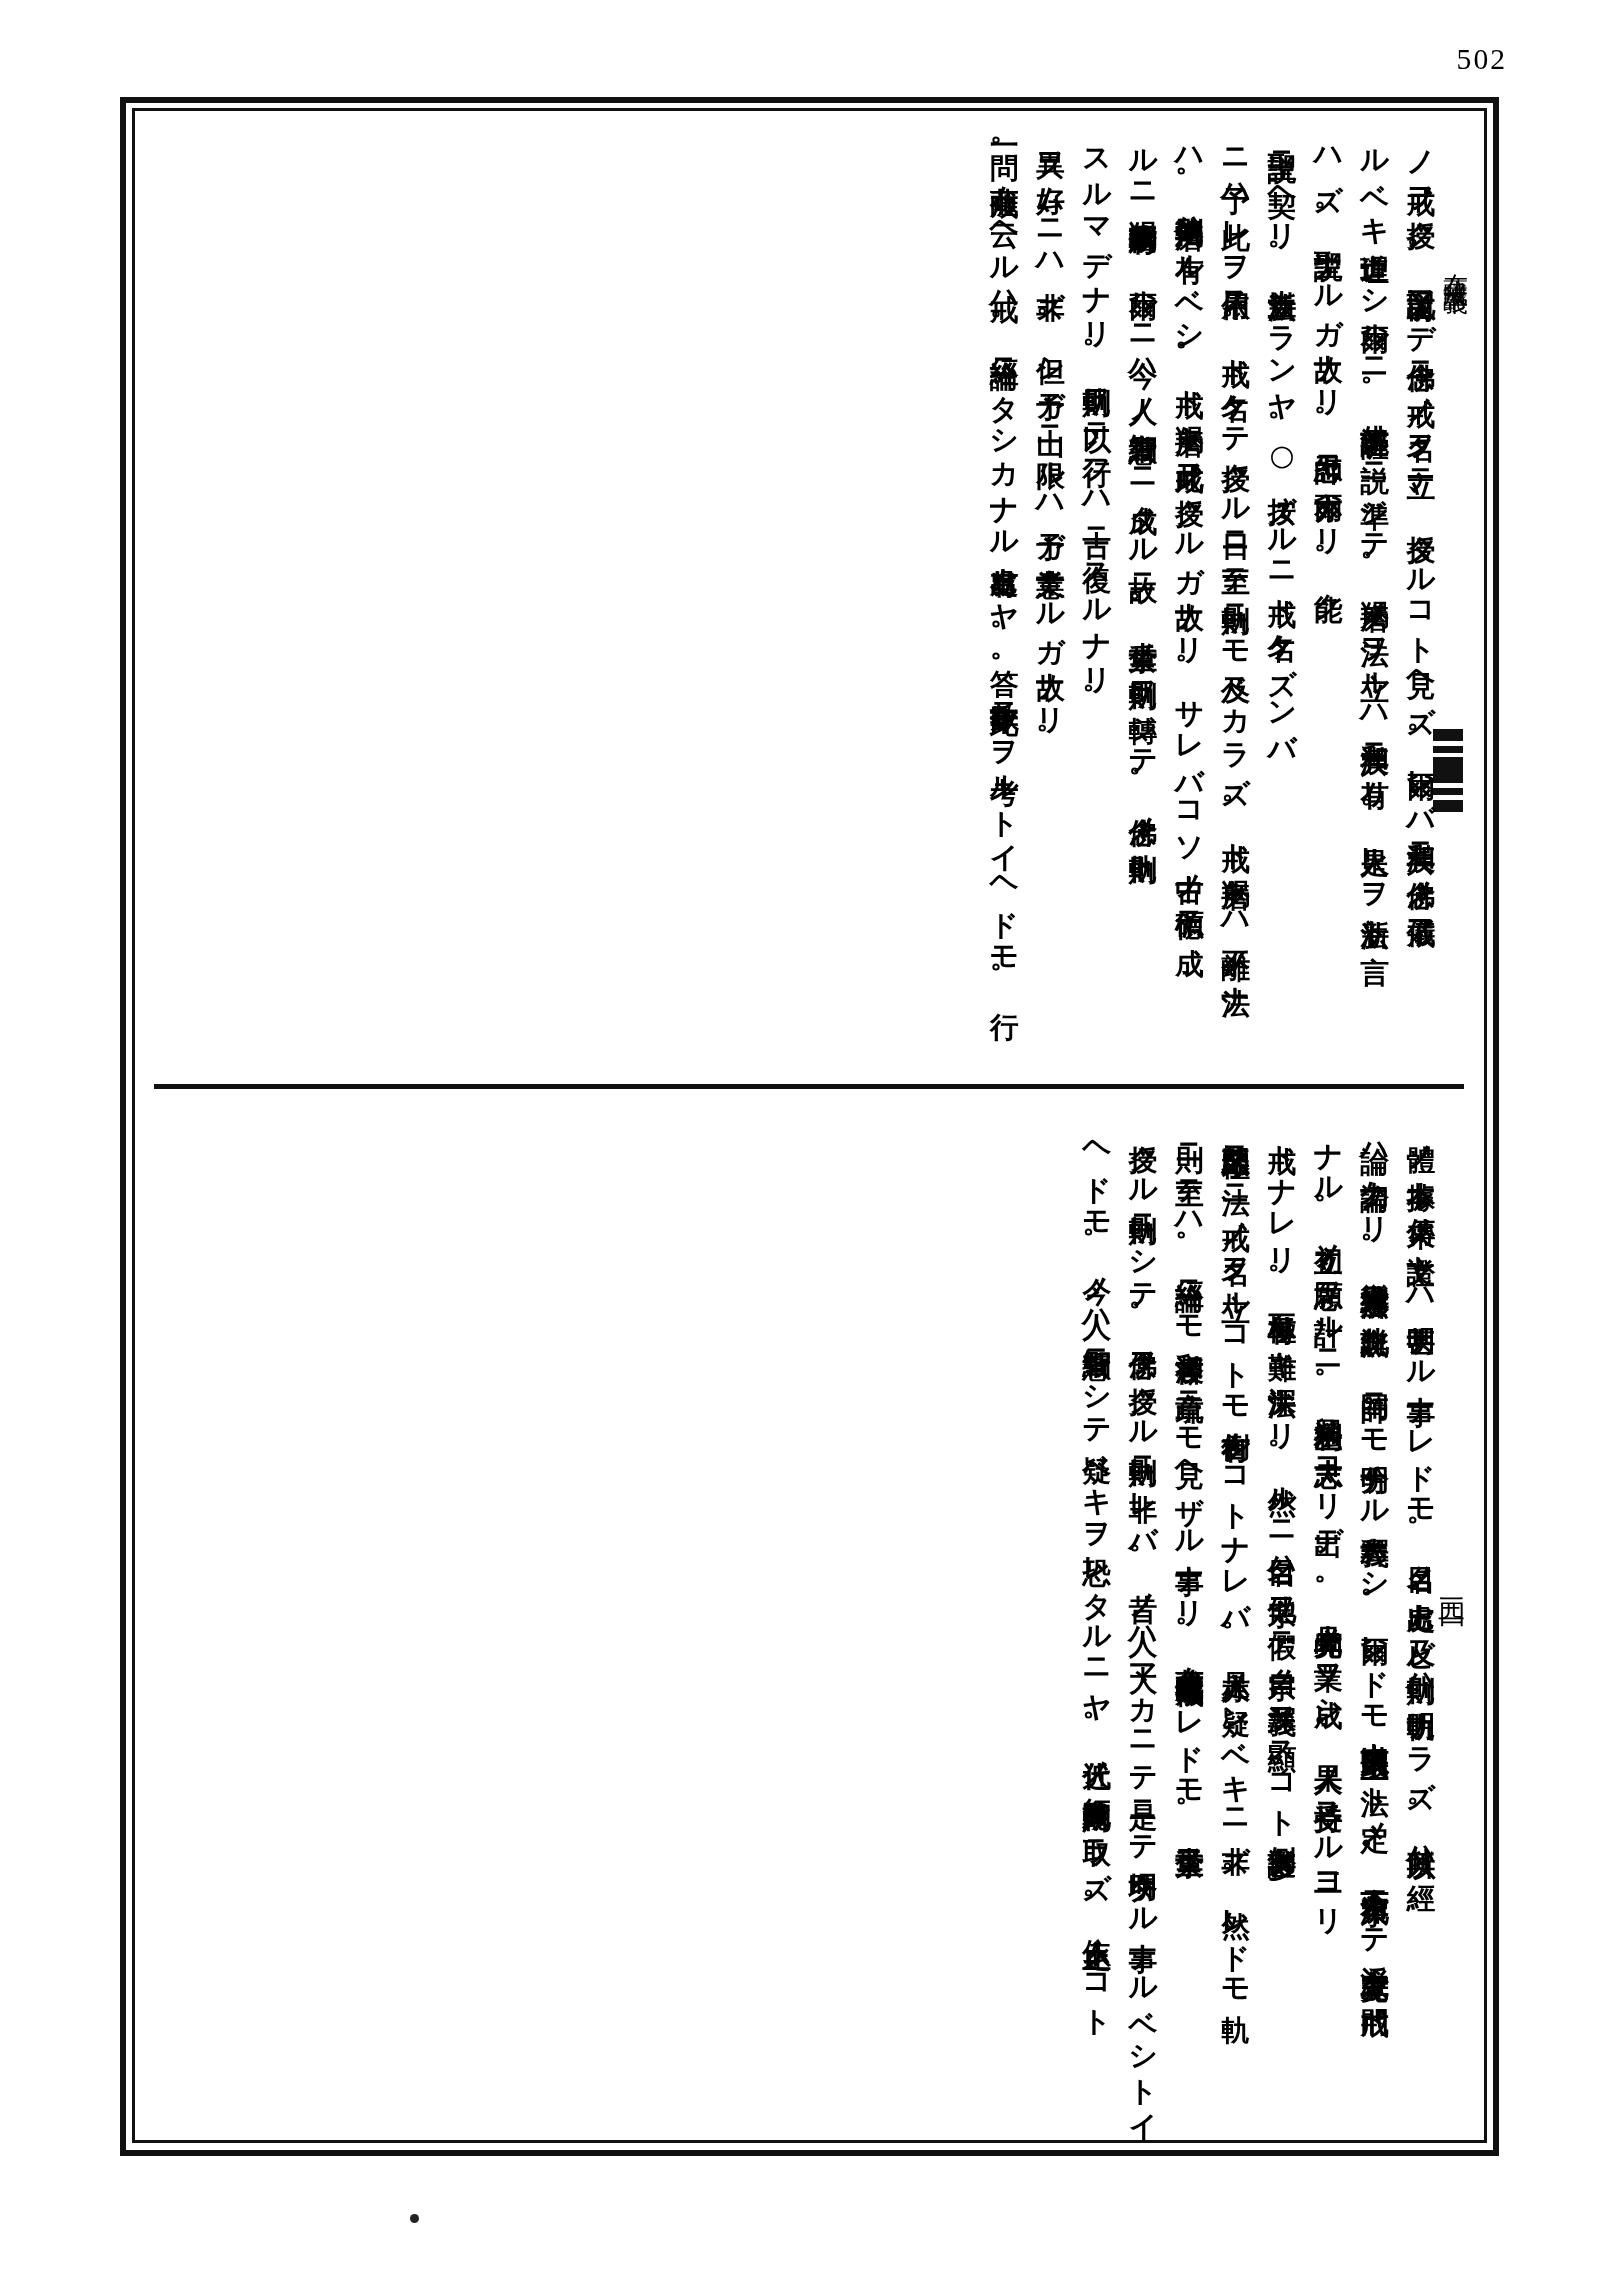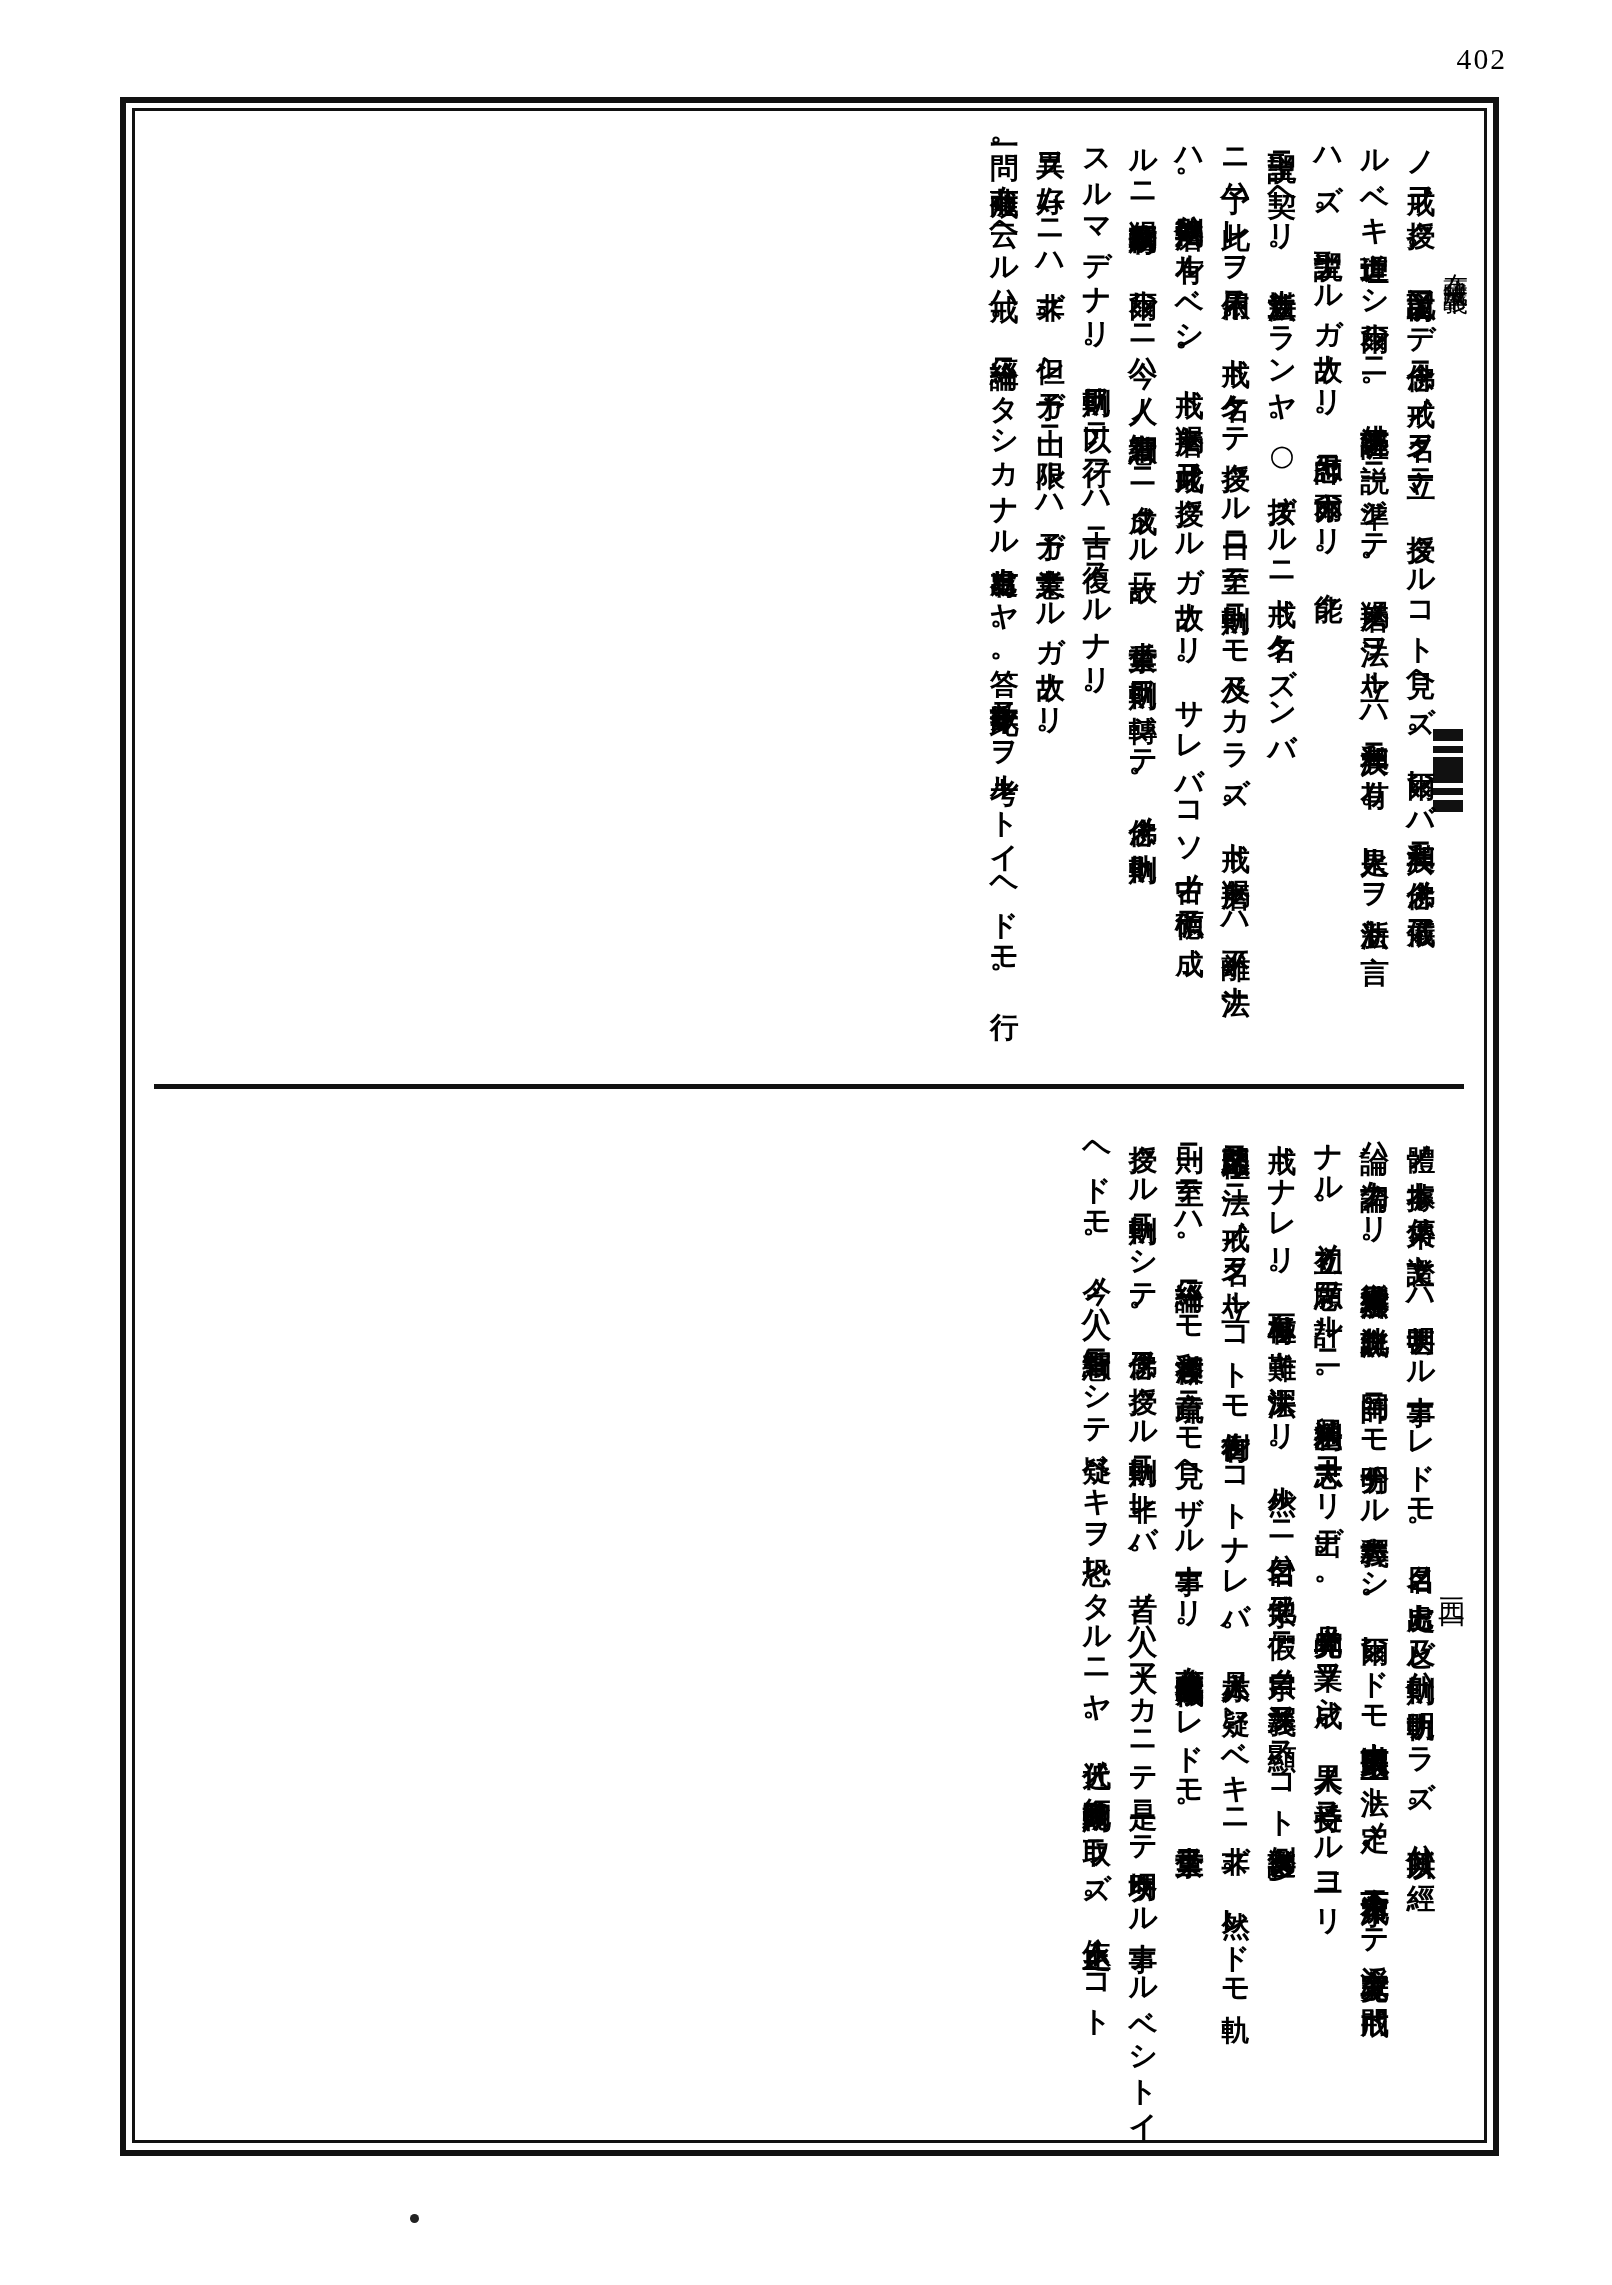--- a/index.html
+++ b/index.html
@@ -133,21 +133,21 @@
     top: 2214px;
     width: 8.9px;
     height: 8.9px;
     background: #222;
     border-radius: 50%;
   }
 </style>
 </head>
 <body>
 
-<div class="page-number">402</div>
+<div class="page-number">502</div>
 
 <div class="frame-outer"></div>
 <div class="frame-inner"></div>
 
 <div class="running-head">布薩戒講義下</div>
 
 <div class="ornament">
   <span class="b1"></span>
   <span class="b2"></span>
   <span class="b3"></span>

